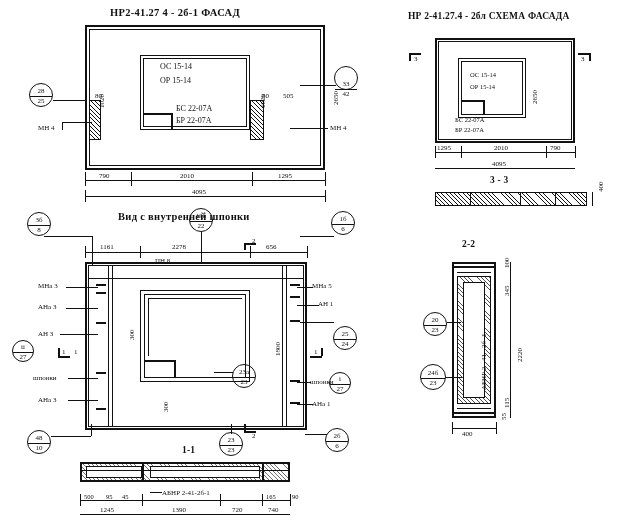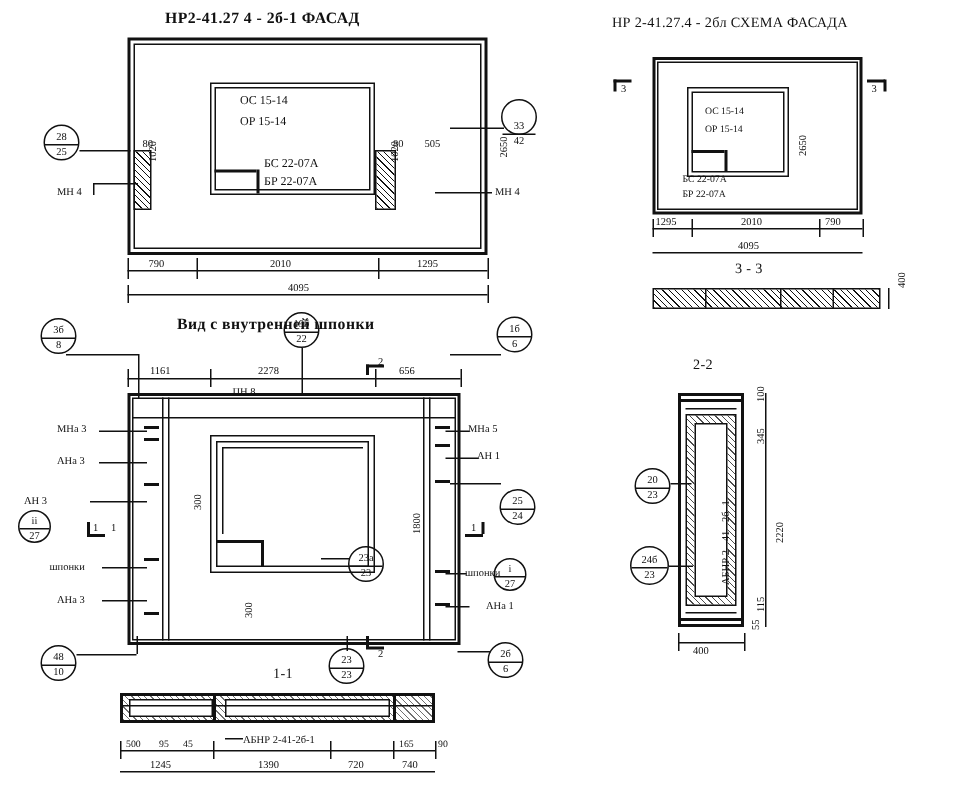--- a/index.html
+++ b/index.html
@@ -1,20 +1,20 @@
 <!DOCTYPE html>
 <html><head>
 <meta charset="utf-8">
 <style>
   html,body{margin:0;padding:0;background:#ffffff;}
   body{width:639px;height:532px;position:relative;font-family:"Liberation Serif",serif;color:#111;}
   .sheet{position:absolute;left:0;top:0;width:639px;height:532px;overflow:hidden;}
   .t{position:absolute;white-space:pre;font-size:8px;line-height:9px;}
   .ttl{font-size:10.5px;font-weight:bold;letter-spacing:.3px;}
-  .ttl2{font-size:9.5px;font-weight:normal;letter-spacing:.2px;}
+  .ttl2{font-size:9.5px;font-weight:bold;letter-spacing:.2px;}
   .lbl{font-size:8px;}
   .sm{font-size:7px;}
   .xs{font-size:6.5px;}
   .ln{position:absolute;background:#111;}
   .h1{height:1px;}
   .v1{width:1px;}
   .h2{height:2px;}
   .v2{width:2px;}
   .box{position:absolute;border:1px solid #111;box-sizing:border-box;}
   .box2{position:absolute;border:2px solid #111;box-sizing:border-box;}
@@ -176,34 +176,34 @@
 
   <div class="t sm" style="left:155px;top:257px;">ПН 8</div>
   <div class="t sm" style="left:252px;top:237px;">2</div>
   <div class="ln h2" style="left:244px;top:243px;width:12px;"></div>
   <div class="ln v2" style="left:244px;top:243px;height:7px;"></div>
 
   <div class="t sm" style="left:38px;top:282px;">МНа 3</div>
   <div class="ln h1" style="left:66px;top:287px;width:32px;"></div>
   <div class="t sm" style="left:38px;top:303px;">АНа 3</div>
   <div class="ln h1" style="left:66px;top:308px;width:32px;"></div>
-  <div class="t sm" style="left:16px;top:330px;">АН 3</div>
+  <div class="t sm" style="left:38px;top:330px;">АН 3</div>
   <div class="ln h1" style="left:60px;top:334px;width:38px;"></div>
   <div class="t sm" style="left:33px;top:374px;">шпонки</div>
   <div class="ln h1" style="left:68px;top:378px;width:30px;"></div>
   <div class="t sm" style="left:38px;top:396px;">АНа 3</div>
   <div class="ln h1" style="left:68px;top:400px;width:30px;"></div>
 
   <div class="t sm" style="left:312px;top:282px;">МНа 5</div>
   <div class="ln h1" style="left:297px;top:287px;width:16px;"></div>
   <div class="t sm" style="left:318px;top:300px;">АН 1</div>
   <div class="ln h1" style="left:297px;top:305px;width:22px;"></div>
   <div class="t sm" style="left:310px;top:378px;">шпонки</div>
   <div class="ln h1" style="left:297px;top:382px;width:14px;"></div>
-  <div class="t sm" style="left:324px;top:400px;">АНа 1</div>
+  <div class="t sm" style="left:312px;top:400px;">АНа 1</div>
   <div class="ln h1" style="left:297px;top:404px;width:16px;"></div>
 
   <div class="t sm" style="left:128px;top:340px;transform:rotate(-90deg);transform-origin:left top;">300</div>
   <div class="t sm" style="left:162px;top:412px;transform:rotate(-90deg);transform-origin:left top;">300</div>
   <div class="t sm" style="left:274px;top:356px;transform:rotate(-90deg);transform-origin:left top;">1800</div>
 
   <div class="t sm" style="left:62px;top:348px;">1</div>
   <div class="ln h2" style="left:58px;top:356px;width:12px;"></div>
   <div class="ln v2" style="left:58px;top:348px;height:8px;"></div>
   <div class="t sm" style="left:74px;top:348px;">1</div>

